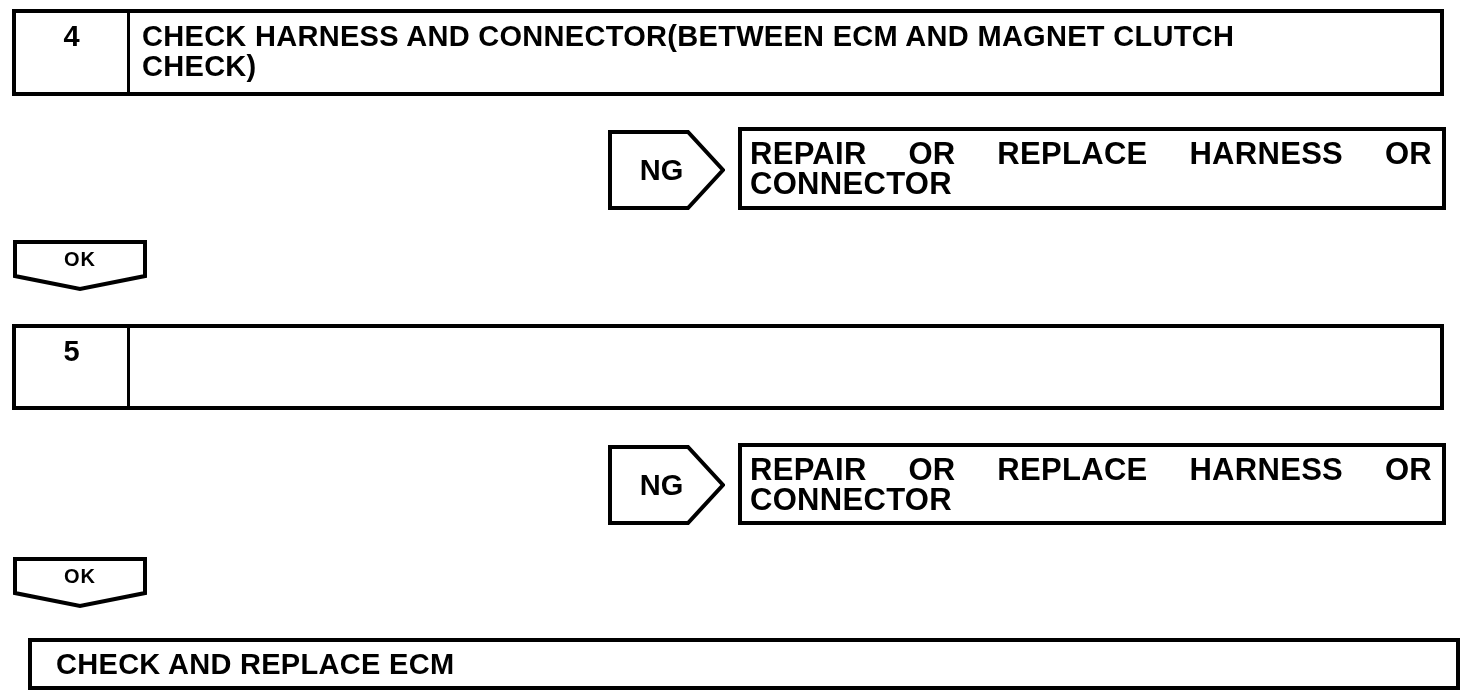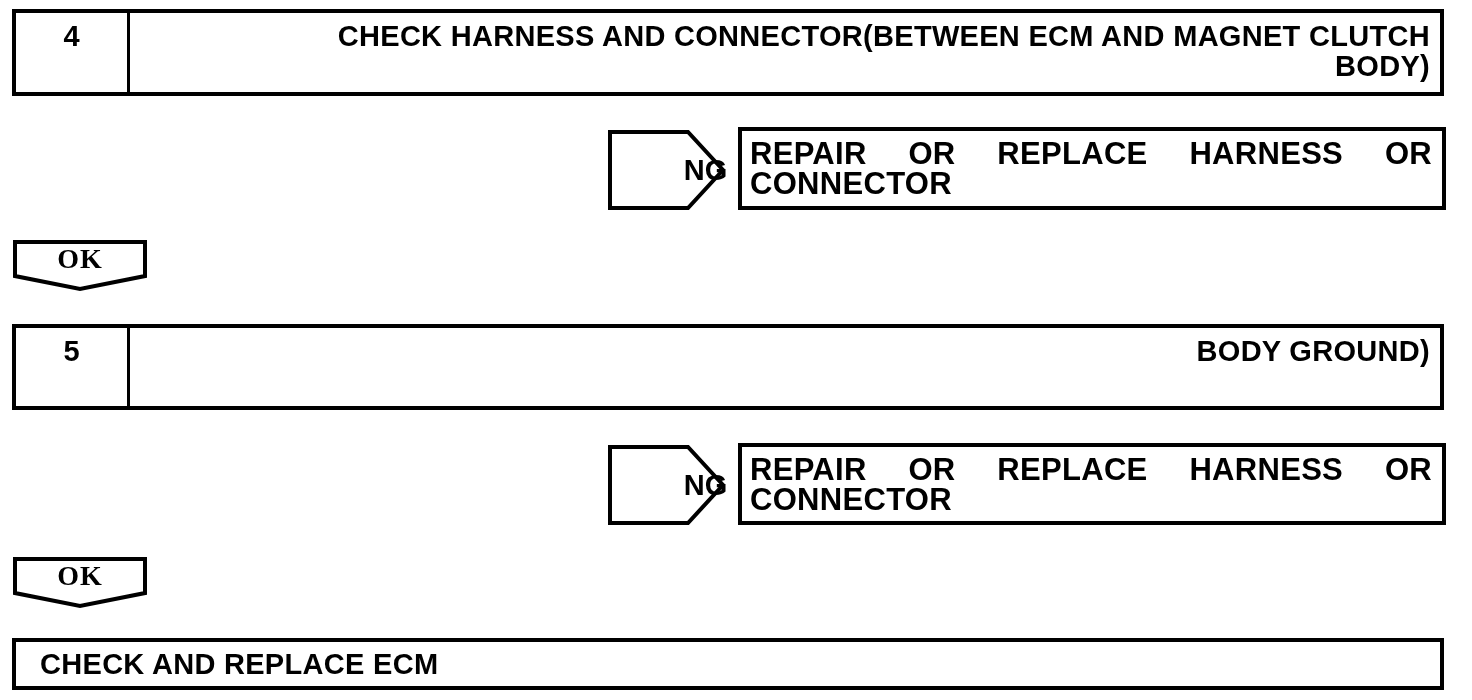--- a/index.html
+++ b/index.html
@@ -31,74 +31,72 @@
     border-right:3px solid var(--ink);
     display:flex;justify-content:center;
     padding-top:8px;box-sizing:border-box;
     font-size:29px;line-height:30px;
   }
   .title-cell{
     flex:1;
     padding:8px 10px 0 12px;
     font-size:29px;line-height:30px;letter-spacing:0.3px;
     white-space:nowrap;
-    text-align:right;
   }
   
   .ng{position:absolute;width:117px;height:80px;}
   .ng.n1{left:608px;top:130px;}
   .ng.n2{left:608px;top:445px;}
   .ng svg{position:absolute;left:0;top:0;display:block;}
   .ng-label{
     position:absolute;left:0;top:0;width:107px;height:80px;
     display:flex;align-items:center;justify-content:center;
     font-size:29px;
-    margin-left:44px;
   }
   
   .result-box{
     position:absolute;left:738px;width:708px;
     border:4px solid var(--ink);
     box-sizing:border-box;background:var(--paper);
     padding:8px 10px 0 8px;
     font-size:31px;line-height:30px;letter-spacing:0.3px;
   }
   .result-box.r1{top:127px;height:83px;}
   .result-box.r2{top:443px;height:82px;}
   .jline{text-align:justify;text-align-last:justify;}
   
   .ok{position:absolute;left:13px;width:134px;height:52px;}
   .ok.o1{top:240px;}
   .ok.o2{top:557px;}
   .ok svg{position:absolute;left:0;top:0;display:block;}
   .ok-label{
     position:absolute;left:0;top:0;width:134px;height:38px;
     display:flex;align-items:center;justify-content:center;
-    font-size:28px;letter-spacing:1px;font-family:Liberation Serif, serif;
+    font-size:20px;letter-spacing:1px;
   }
   
   .final-box{
-    position:absolute;left:12px;top:638px;width:1432px;height:52px;
+    position:absolute;left:28px;top:638px;width:1432px;height:52px;
     border:4px solid var(--ink);
     box-sizing:border-box;background:var(--paper);
     display:flex;align-items:center;
     padding-left:24px;
     font-size:29px;letter-spacing:0.3px;
   }
 </style>
 </head>
 <body>
 
 <div class="page">
 
   <div class="step-box s4">
     <div class="num-cell">4</div>
     <div class="title-cell">
       <div>CHECK HARNESS AND CONNECTOR(BETWEEN ECM AND MAGNET CLUTCH</div>
-      <div>BODY)</div>
+      <div>CHECK)</div>
     </div>
   </div>
 
   <div class="ng n1">
     <svg width="117" height="80" viewBox="0 0 117 80">
       <polygon points="2,2 80,2 115,40 80,78 2,78" fill="#ffffff" stroke="#000000" stroke-width="4" stroke-linejoin="miter"></polygon>
     </svg>
     <div class="ng-label">NG</div>
   </div>
 
@@ -110,21 +108,20 @@
   <div class="ok o1">
     <svg width="134" height="52" viewBox="0 0 134 52">
       <polygon points="2,2 132,2 132,36 67,49 2,36" fill="#ffffff" stroke="#000000" stroke-width="4" stroke-linejoin="miter"></polygon>
     </svg>
     <div class="ok-label">OK</div>
   </div>
 
   <div class="step-box s5">
     <div class="num-cell">5</div>
     <div class="title-cell">
-      <div>BODY GROUND)</div>
     </div>
   </div>
 
   <div class="ng n2">
     <svg width="117" height="80" viewBox="0 0 117 80">
       <polygon points="2,2 80,2 115,40 80,78 2,78" fill="#ffffff" stroke="#000000" stroke-width="4" stroke-linejoin="miter"></polygon>
     </svg>
     <div class="ng-label">NG</div>
   </div>
 

